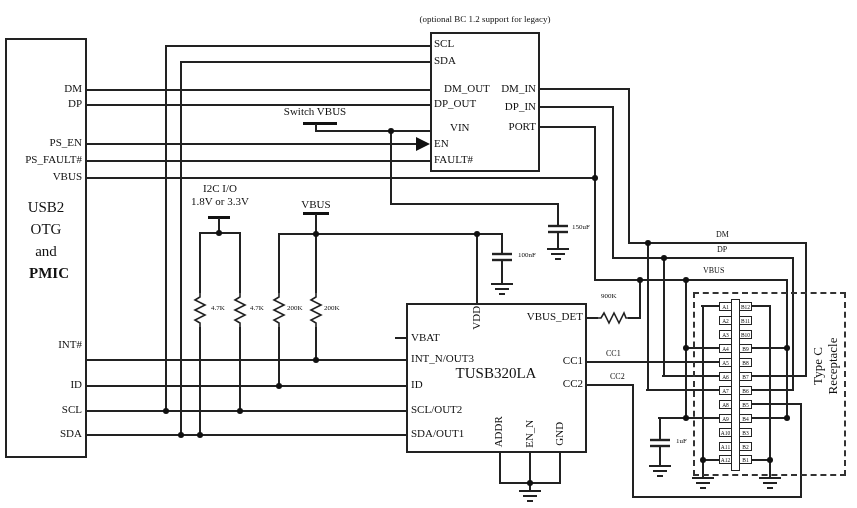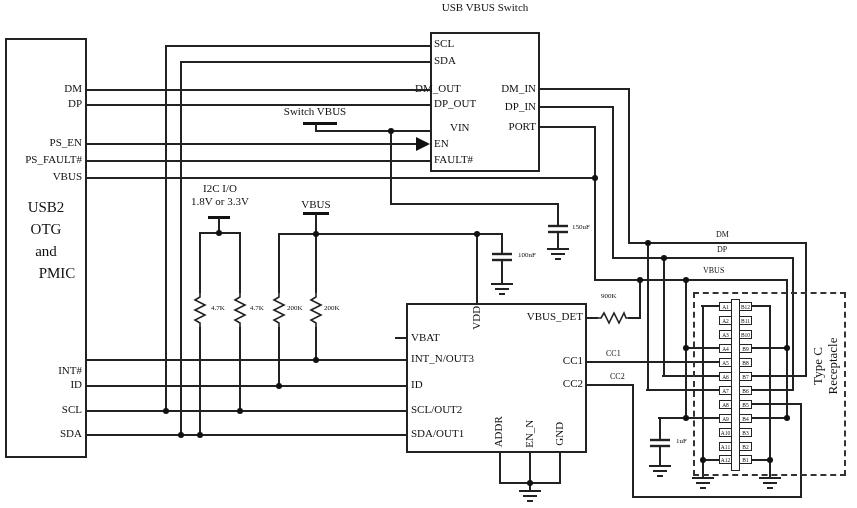--- a/index.html
+++ b/index.html
@@ -21,45 +21,46 @@
 </style>
 </head>
 <body>
 
 <div id="canvas">
 
   <div class="block" style="left:5px;top:38px;width:82px;height:420px;"></div>
   <div class="lbl f15 ctr" style="left:5px;top:200px;width:82px;">USB2</div>
   <div class="lbl f15 ctr" style="left:5px;top:222px;width:82px;">OTG</div>
   <div class="lbl f15 ctr" style="left:5px;top:244px;width:82px;">and</div>
-  <div class="lbl f15 ctr" style="left:16px;top:266px;width:82px;">PMIC</div>
+  <div class="lbl f15 ctr" style="left:8px;top:266px;width:82px;font-weight:bold;">PMIC</div>
   <div class="lbl f11 rgt" style="left:0;top:83px;width:82px;">DM</div>
   <div class="lbl f11 rgt" style="left:0;top:98px;width:82px;">DP</div>
   <div class="lbl f11 rgt" style="left:0;top:137px;width:82px;">PS_EN</div>
   <div class="lbl f11 rgt" style="left:0;top:154px;width:82px;">PS_FAULT#</div>
   <div class="lbl f11 rgt" style="left:0;top:171px;width:82px;">VBUS</div>
-  <div class="lbl f11 rgt" style="left:0;top:365px;width:82px;">INT#</div>
+  <div class="lbl f11 rgt" style="left:0;top:339px;width:82px;">INT#</div>
   <div class="lbl f11 rgt" style="left:0;top:379px;width:82px;">ID</div>
   <div class="lbl f11 rgt" style="left:0;top:404px;width:82px;">SCL</div>
   <div class="lbl f11 rgt" style="left:0;top:428px;width:82px;">SDA</div>
 
   <div class="block" style="left:430px;top:32px;width:110px;height:140px;"></div>
-  <div class="lbl f11 ctr" style="left:355px;top:2px;width:260px;">USB VBUS Switch</div>
+  <div class="lbl f9 ctr" style="left:355px;top:15px;width:260px;">(optional BC 1.2 support for legacy)</div>
   <div class="lbl f11" style="left:434px;top:38px;">SCL</div>
   <div class="lbl f11" style="left:434px;top:55px;">SDA</div>
-  <div class="lbl f11" style="left:415px;top:83px;">DM_OUT</div>
+  <div class="lbl f11" style="left:444px;top:83px;">DM_OUT</div>
   <div class="lbl f11" style="left:434px;top:98px;">DP_OUT</div>
   <div class="lbl f11" style="left:450px;top:122px;">VIN</div>
   <div class="lbl f11" style="left:434px;top:138px;">EN</div>
   <div class="lbl f11" style="left:434px;top:154px;">FAULT#</div>
   <div class="lbl f11 rgt" style="left:456px;top:83px;width:80px;">DM_IN</div>
   <div class="lbl f11 rgt" style="left:456px;top:101px;width:80px;">DP_IN</div>
   <div class="lbl f11 rgt" style="left:456px;top:121px;width:80px;">PORT</div>
 
   <div class="block" style="left:406px;top:303px;width:181px;height:150px;"></div>
+  <div class="lbl f15 ctr" style="left:426px;top:366px;width:140px;">TUSB320LA</div>
   <div class="lbl f11" style="left:411px;top:332px;">VBAT</div>
   <div class="lbl f11" style="left:411px;top:353px;">INT_N/OUT3</div>
   <div class="lbl f11" style="left:411px;top:379px;">ID</div>
   <div class="lbl f11" style="left:411px;top:404px;">SCL/OUT2</div>
   <div class="lbl f11" style="left:411px;top:428px;">SDA/OUT1</div>
   <div class="lbl f11 rgt" style="left:500px;top:311px;width:83px;">VBUS_DET</div>
   <div class="lbl f11 rgt" style="left:500px;top:355px;width:83px;">CC1</div>
   <div class="lbl f11 rgt" style="left:500px;top:378px;width:83px;">CC2</div>
   <div class="lbl f11 ctr rot" style="left:457px;top:312px;width:40px;">VDD</div>
   <div class="lbl f11 ctr rot" style="left:477px;top:426px;width:44px;">ADDR</div>

